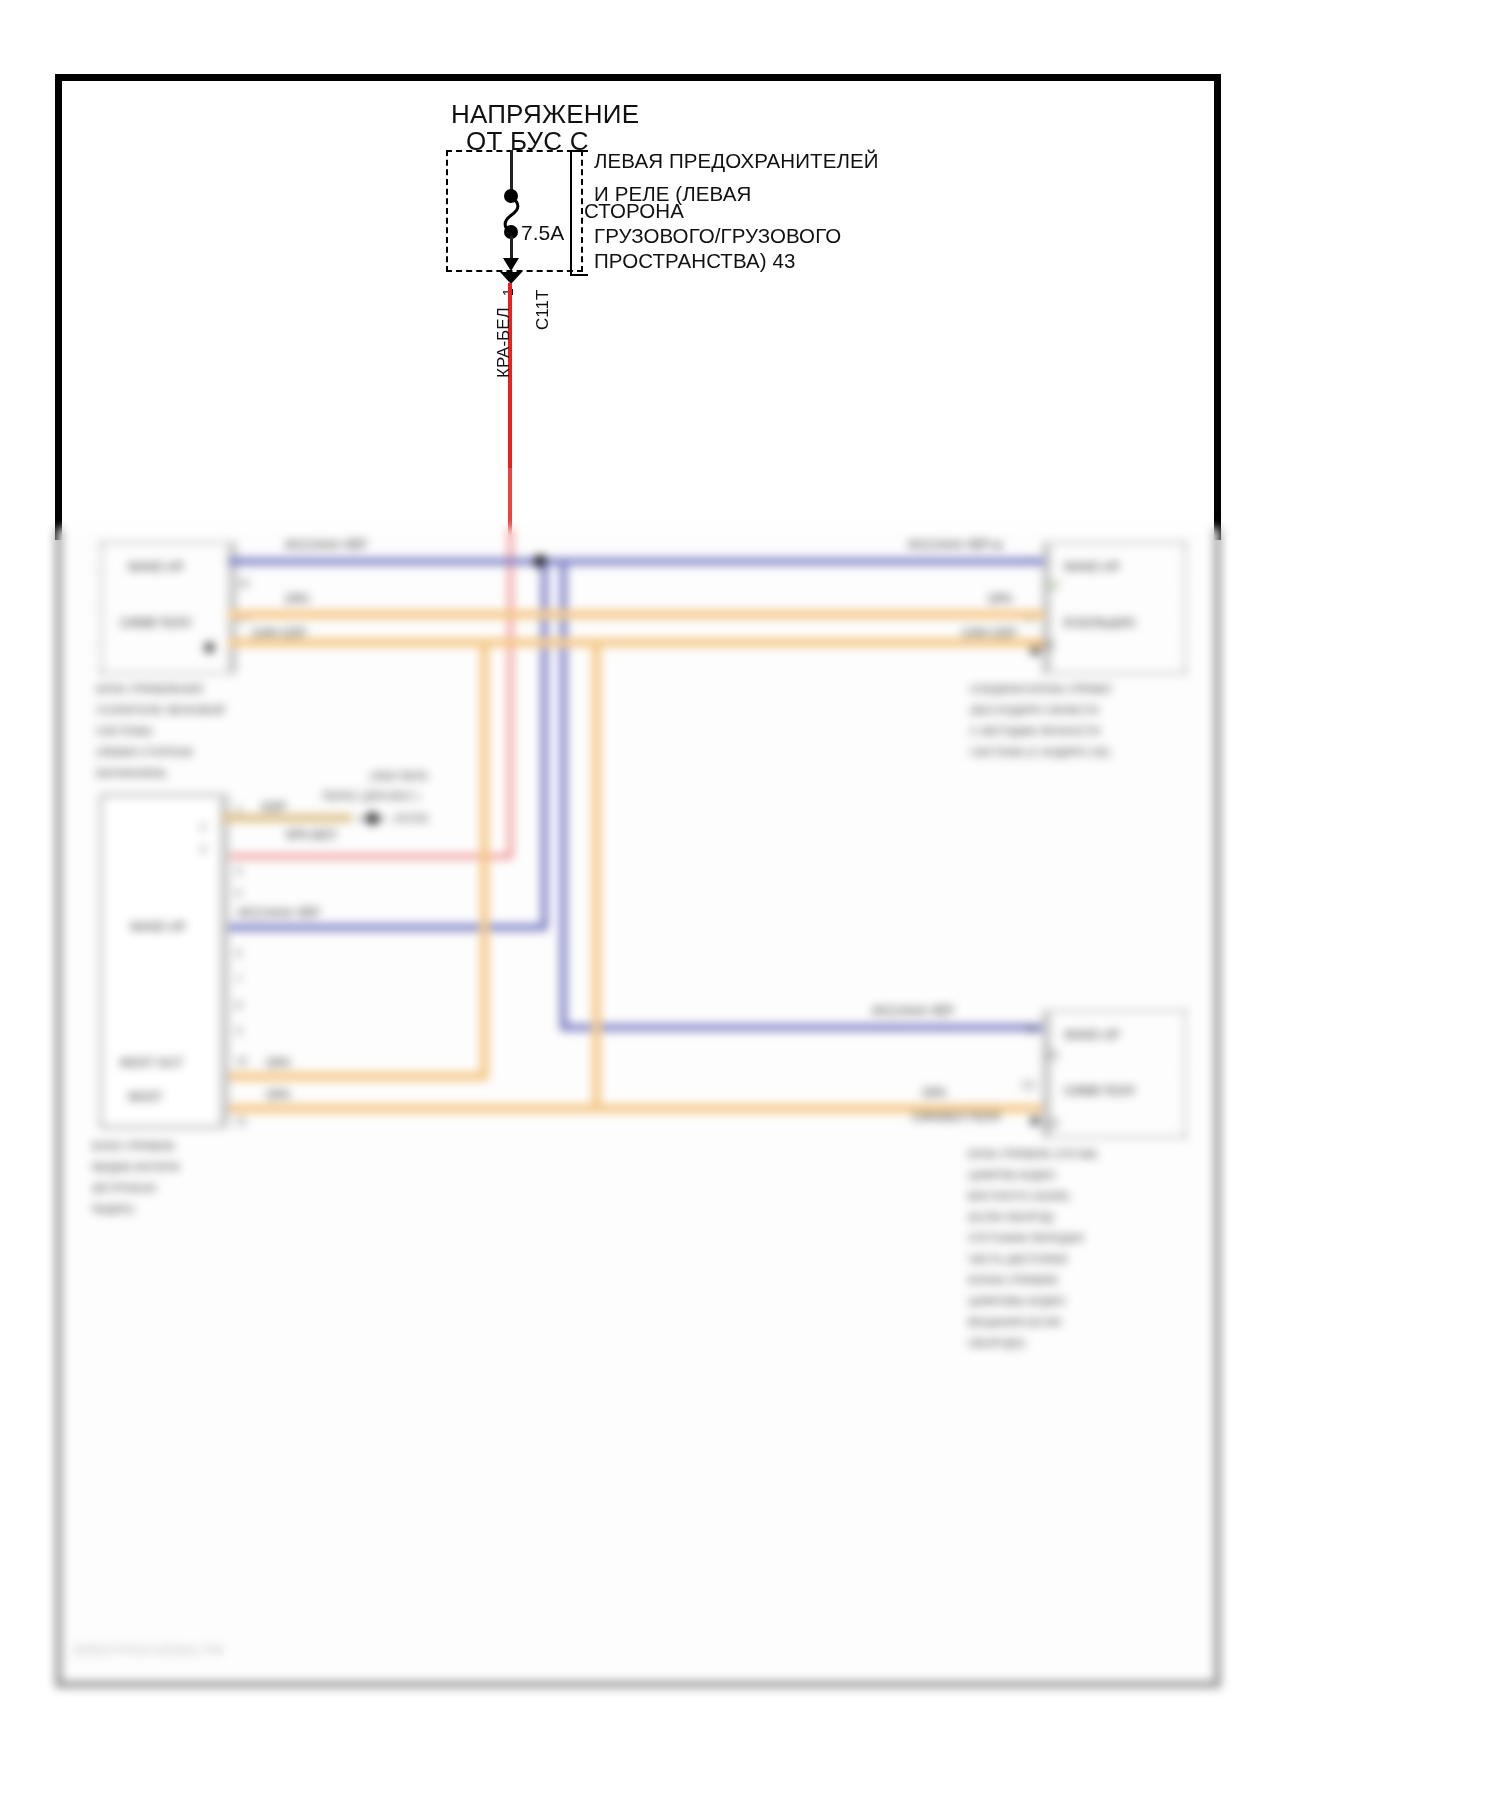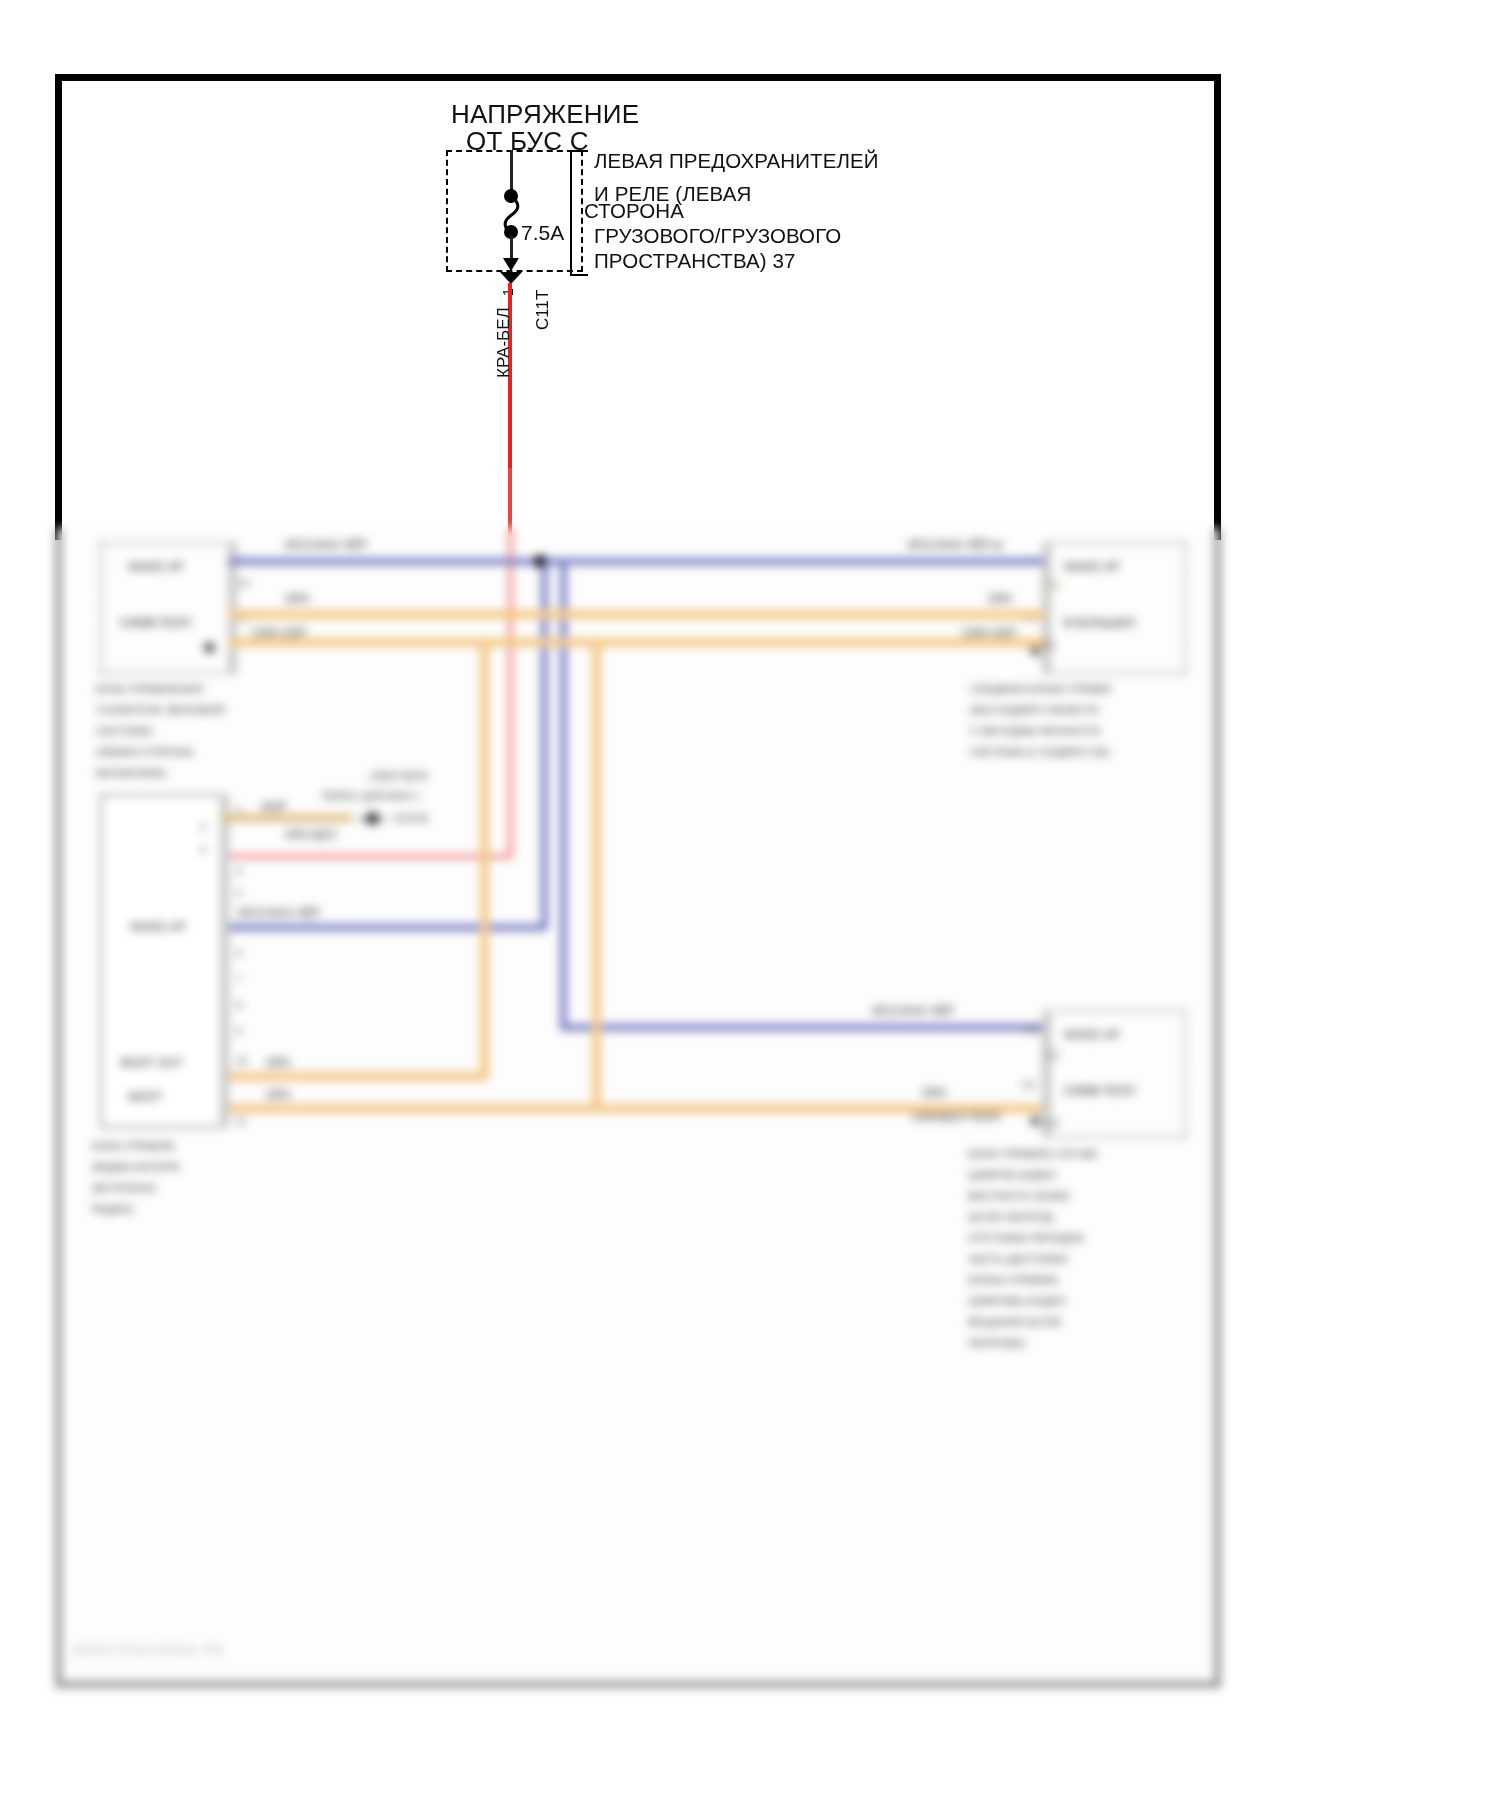--- a/index.html
+++ b/index.html
@@ -146,21 +146,21 @@
   <div class="t hdr" style="left:466px;top:128px;">ОТ БУС С</div>
 
   <div class="fusebox"></div>
 
   <div class="bracket" style="left:570px;top:150px;width:16px;height:122px;"></div>
 
   <div class="t blk" style="left:594px;top:148px;">ЛЕВАЯ ПРЕДОХРАНИТЕЛЕЙ</div>
   <div class="t blk" style="left:594px;top:173px;margin-top:8px;">И РЕЛЕ (ЛЕВАЯ</div>
   <div class="t blk" style="left:584px;top:198px;">СТОРОНА</div>
   <div class="t blk" style="left:594px;top:223px;">ГРУЗОВОГО/ГРУЗОВОГО</div>
-  <div class="t blk" style="left:594px;top:248px;">ПРОСТРАНСТВА) 37</div>
+  <div class="t blk" style="left:594px;top:248px;">ПРОСТРАНСТВА) 43</div>
 
   <div class="wire w-blk" style="left:510px;top:150px;width:3px;height:45px;"></div>
 
   <div class="dot" style="left:504px;top:189px;width:14px;height:14px;"></div>
 
   <svg class="zig" style="left:498px;top:196px;" width="30" height="42">
     <path d="M13.5 1 C 22 7, 22 13, 13.5 19 C 5 25, 5 31, 13.5 38" stroke="#000" stroke-width="3" fill="none"></path>
   </svg>
 
   <div class="dot" style="left:504px;top:225px;width:14px;height:14px;"></div>

